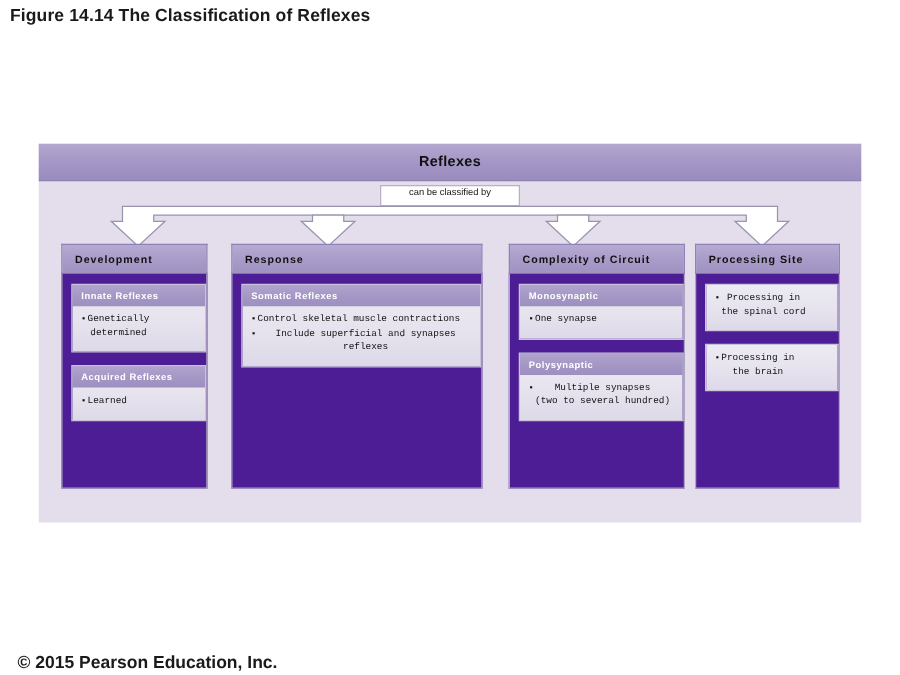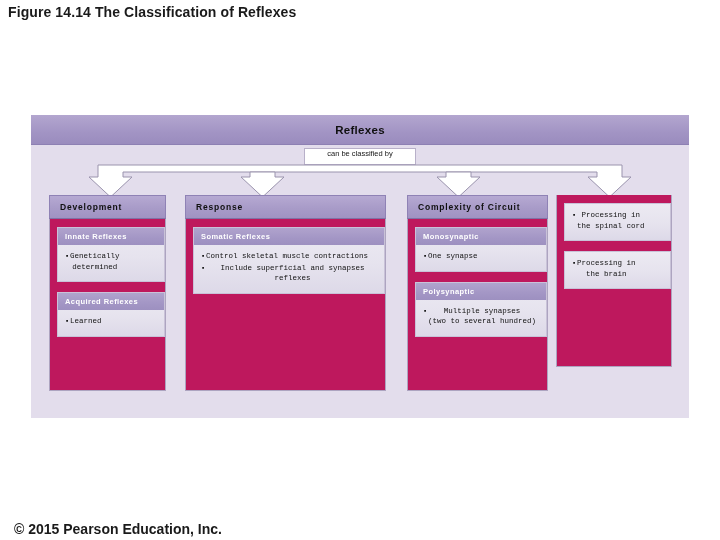--- a/index.html
+++ b/index.html
@@ -127,21 +127,21 @@
   }
   .col-head-label {
     font-size: 8.5px;
     font-weight: bold;
     color: #101010;
     letter-spacing: 0.8px;
     white-space: nowrap;
   }
 
   .col-body {
-    background: #be185d;
+    background: #4c1d95;
     border: 1px solid #ada4c0;
     border-top: none;
     box-sizing: border-box;
     height: 172px;
     padding: 8px 0 6px 7px;
   }
 
   
   .subbox {
     border: 1px solid #c9c2d8;
@@ -291,20 +291,23 @@
               <span class="bullet-dot">▪</span>
               <span class="bullet-text">Multiple synapses
 (two to several hundred)</span>
             </div>
           </div>
         </div>
       </div>
     </div>
 
     <div class="column col-3">
+      <div class="col-head">
+        <span class="col-head-label">Processing Site</span>
+      </div>
       <div class="col-body">
         <div class="subbox">
           <div class="subbox-body">
             <div class="bullet-line">
               <span class="bullet-dot">▪</span>
               <span class="bullet-text">Processing in
 the spinal cord</span>
             </div>
           </div>
         </div>

